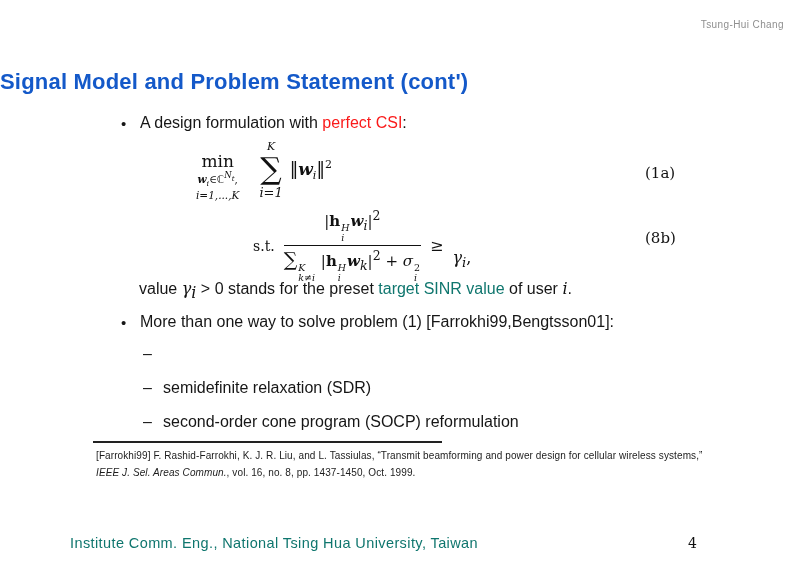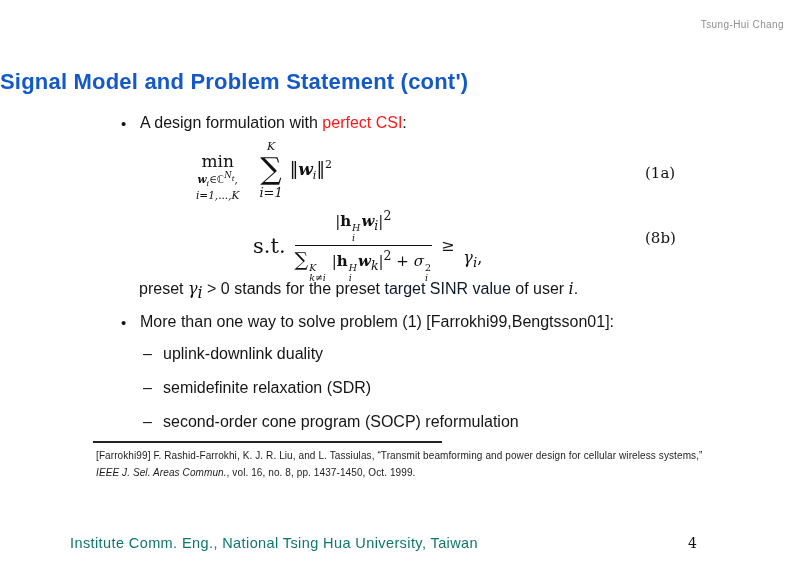--- a/index.html
+++ b/index.html
@@ -10,21 +10,21 @@
 
   .title{position:absolute;top:69px;left:0;width:100%;margin:0;text-align:left;
          font-size:22px;font-weight:bold;color:#1459c9;letter-spacing:.2px;}
 
   .bullet{position:absolute;font-size:16px;display:flex;}
   .bullet .marker{width:19px;flex:none;font-size:15px;line-height:1.3;}
   .b1{top:114px;left:121px;}
   .b2{top:313px;left:121px;}
 
   .red{color:#fa1a1a;}
-  .blue{color:#0f172a;}
+  .blue{color:#0f766e;}
 
   .subitem{position:absolute;left:143px;font-size:16px;display:flex;}
   .subitem .dash{width:20px;flex:none;}
   .s1{top:345px;} .s2{top:379px;} .s3{top:413px;}
 
   
   .math{font-family:"DejaVu Serif",serif;color:#111;}
   .mi{font-style:italic;}
   .mb{font-weight:bold;}
   .mbi{font-weight:bold;font-style:italic;}
@@ -44,21 +44,21 @@
   .sumbot{font-size:13px;line-height:1;}
 
   .eqbody{margin-left:7px;font-size:17px;white-space:nowrap;}
   .eqbody sub{font-size:11px;}
   .eqbody sup{font-size:11px;}
 
   .tag{position:absolute;left:645px;font-family:"DejaVu Serif",serif;font-size:15px;color:#111;}
   .tag-a{top:164px;} .tag-b{top:229px;}
 
   .eq1b{position:absolute;top:208px;left:253px;display:flex;align-items:center;white-space:nowrap;}
-  .st{font-size:21px;margin-right:9px;}
+  .st{font-size:14px;margin-right:9px;}
   .frac{display:inline-flex;flex-direction:column;align-items:center;}
   .num{font-size:15px;padding:0 8px 2px;}
   .fracbar{align-self:stretch;height:1.4px;background:#111;}
   .den{font-size:15px;padding-top:2px;}
   .supsub{display:inline-flex;flex-direction:column;align-items:flex-start;line-height:1.05;
           vertical-align:-5px;margin:0 1px;}
   .supsub .s-top{font-size:9.5px;}
   .supsub .s-bot{font-size:9.5px;}
   .den .sigma-in{font-size:19px;}
   .geq{font-size:16px;margin:0 9px;}
@@ -126,30 +126,29 @@
           </span><span class="mbi">w</span><sub class="mi">k</sub><span>|</span><sup>2</sup> <span>+</span> <span class="mi">σ</span><span class="supsub">
             <span class="s-top">2</span>
             <span class="s-bot mi">i</span>
           </span></span>
     </span>
     <span class="geq">≥</span>
     <span class="after"><span class="mi">γ</span><sub class="mi">i</sub><span>,</span></span>
   </div>
   <div class="tag tag-b">(8b)</div>
 
-  <div class="whereline"><span>preset </span><span class="math mi">γ</span><sub class="math mi">i</sub><span> &gt; 0 stands for the preset </span><span class="blue">target SINR value</span><span> of user </span><span class="math mi">i</span><span>.</span></div>
+  <div class="whereline"><span>value </span><span class="math mi">γ</span><sub class="math mi">i</sub><span> &gt; 0 stands for the preset </span><span class="blue">target SINR value</span><span> of user </span><span class="math mi">i</span><span>.</span></div>
 
   <div class="bullet b2">
     <span class="marker">•</span>
     <span>More than one way to solve problem (1) [Farrokhi99,Bengtsson01]:</span>
   </div>
 
   <div class="subitem s1">
     <span class="dash">–</span>
-    <span>uplink-downlink duality</span>
   </div>
   <div class="subitem s2">
     <span class="dash">–</span>
     <span>semidefinite relaxation (SDR)</span>
   </div>
   <div class="subitem s3">
     <span class="dash">–</span>
     <span>second-order cone program (SOCP) reformulation</span>
   </div>
 

